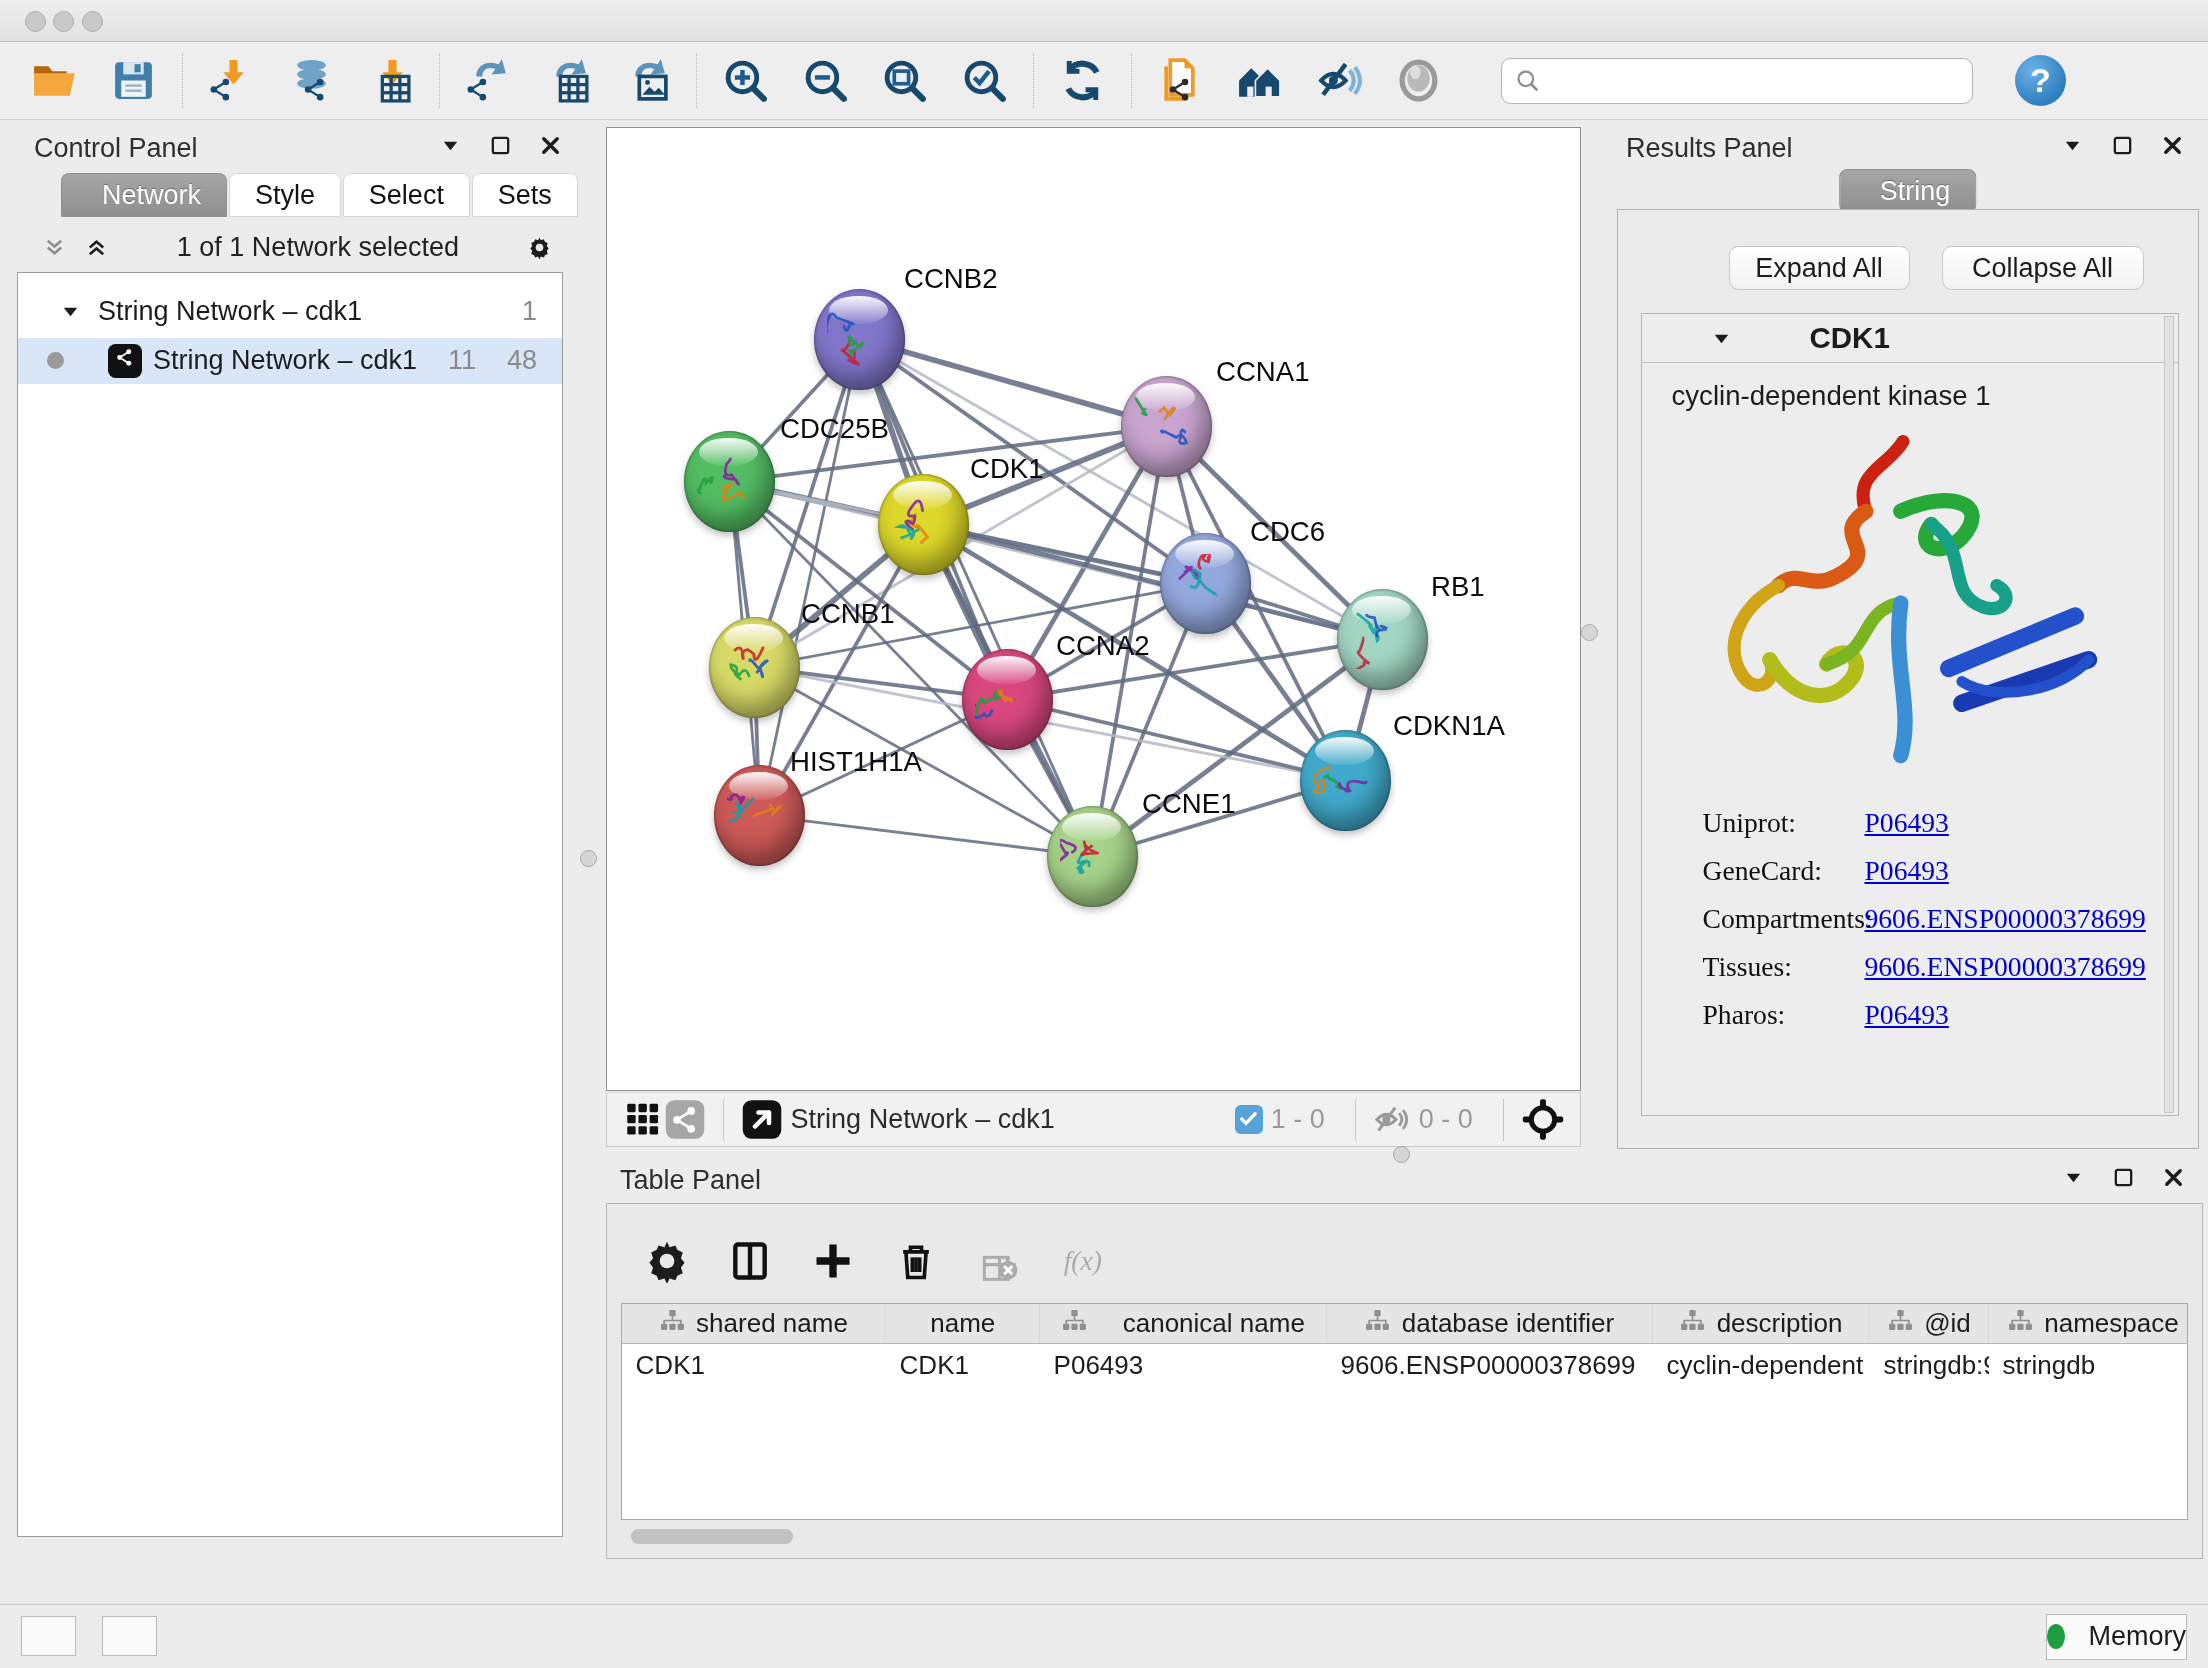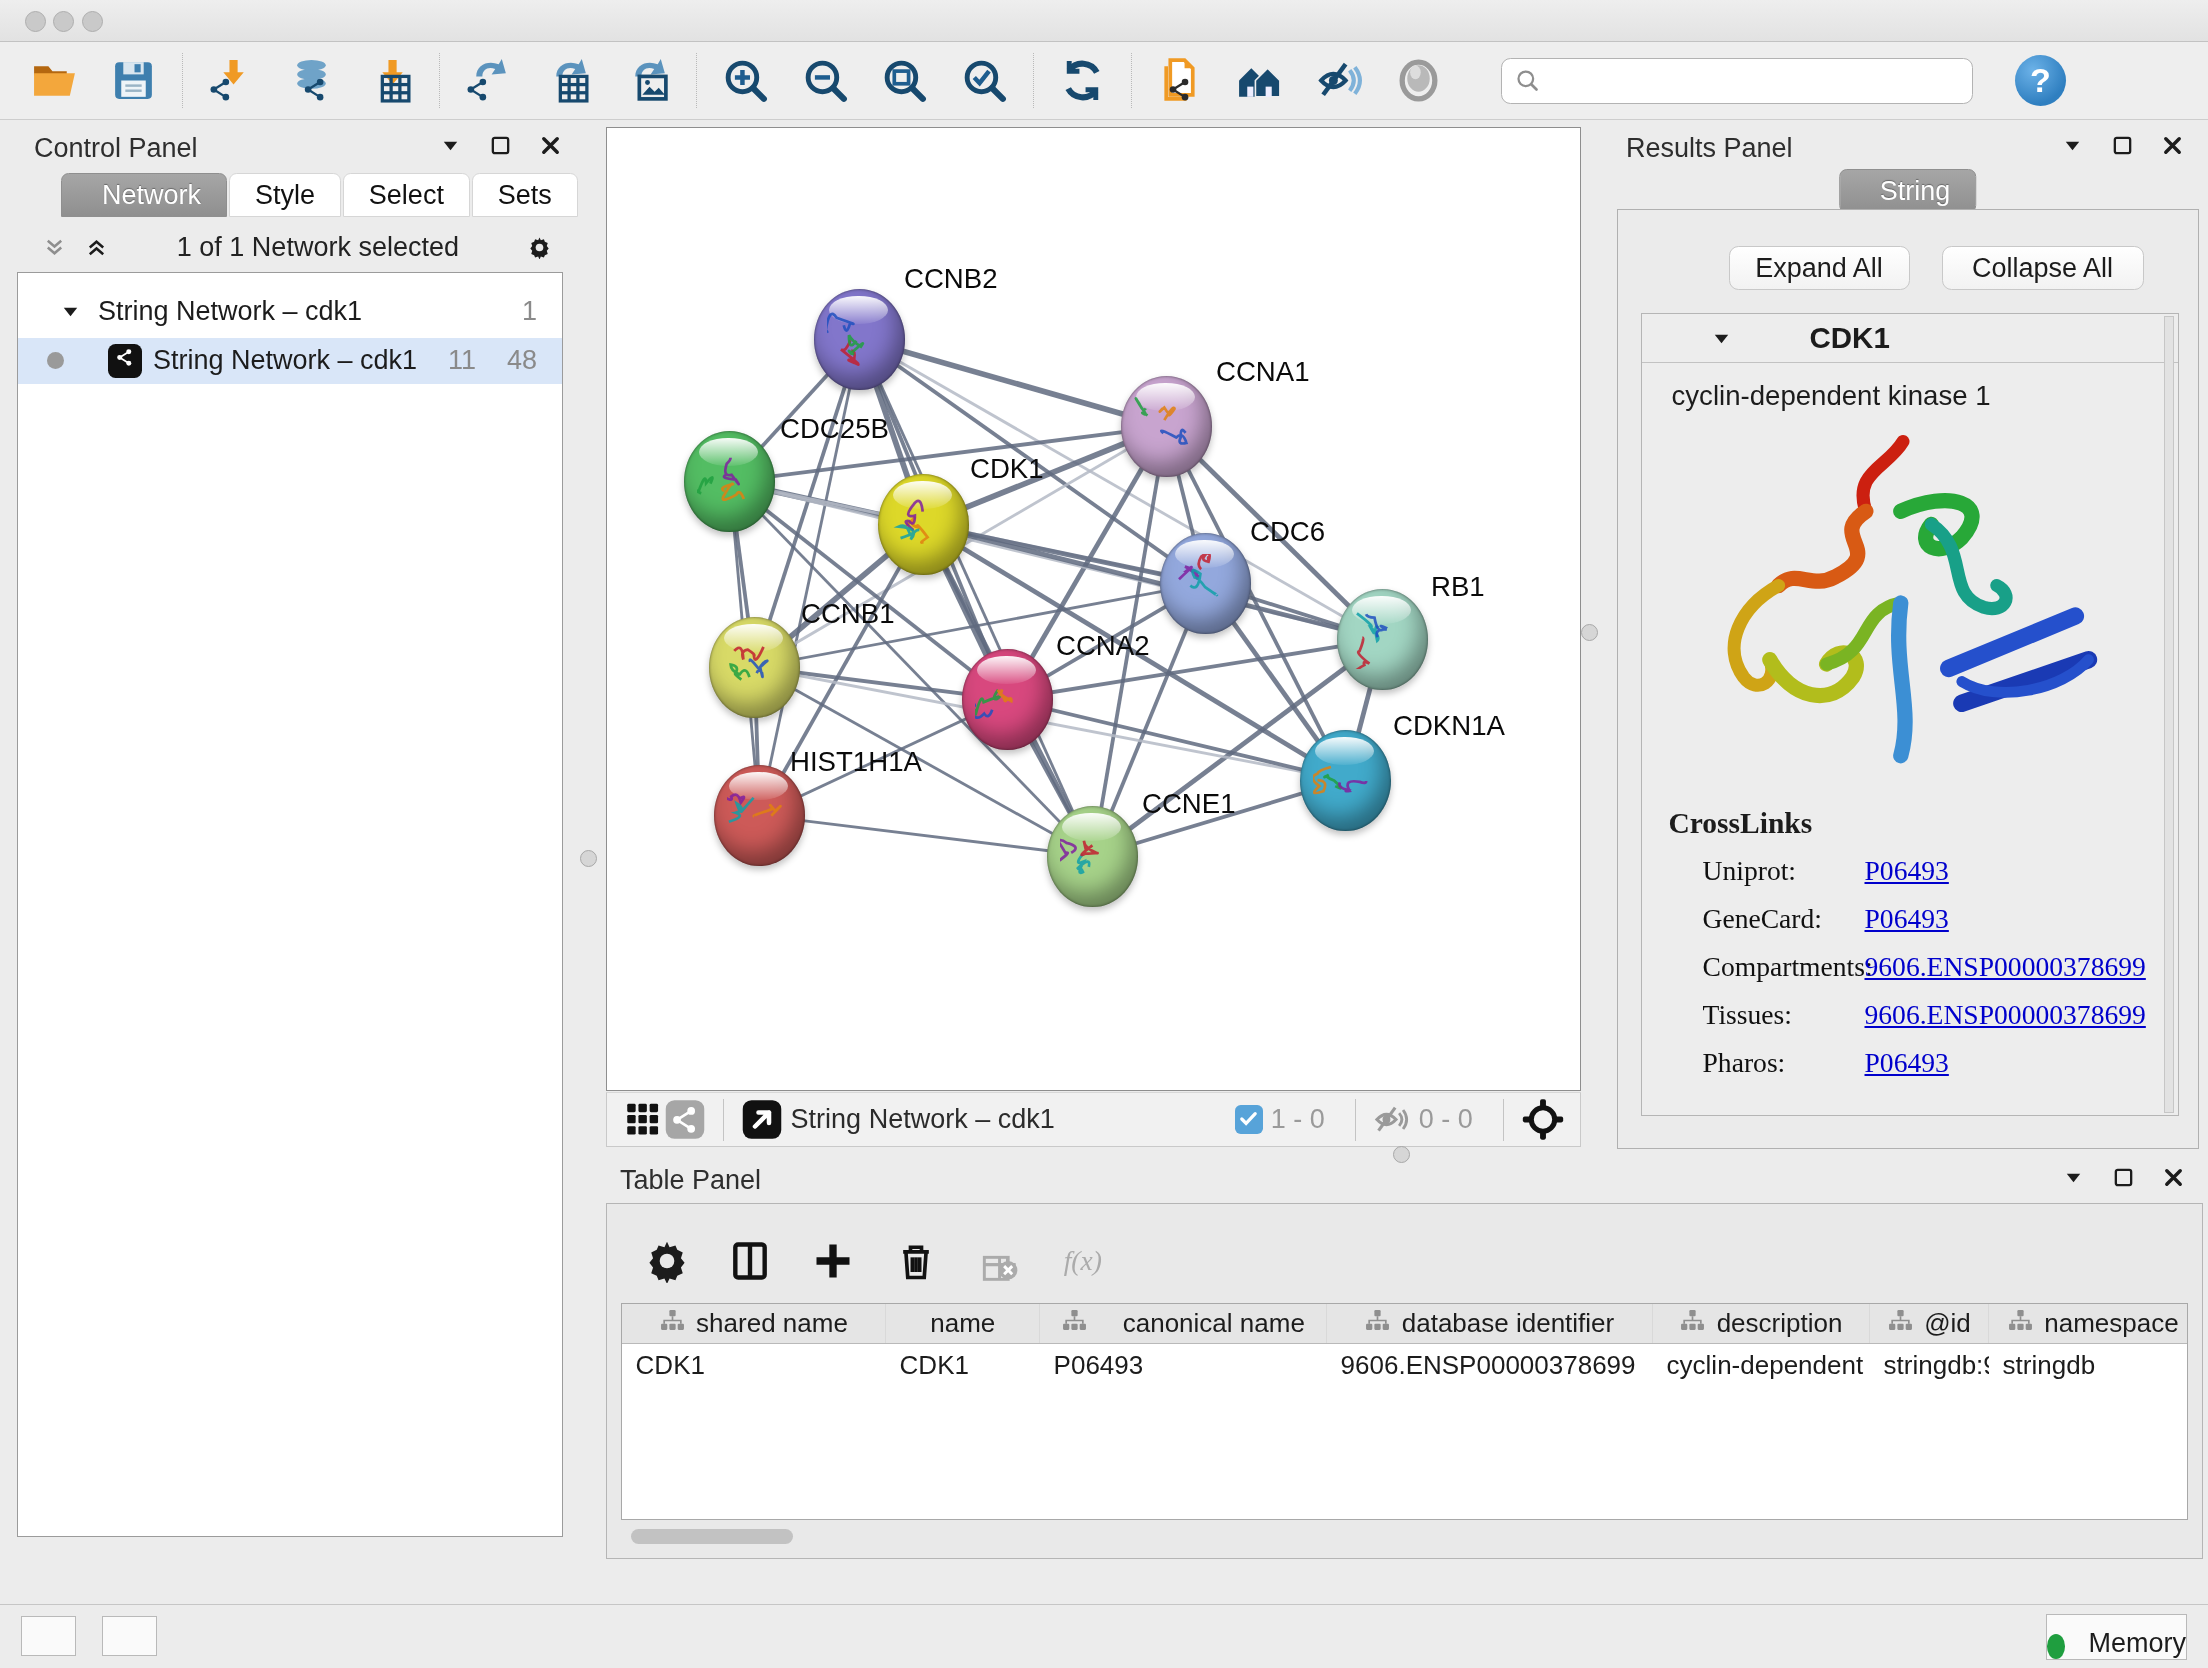--- a/index.html
+++ b/index.html
@@ -132,21 +132,21 @@
     border-radius:7.6px; background:#c2c2c2; }
   #tp-tabs { position:absolute; left:536px; top:402px; display:flex; gap:1.9px; }
   #tp-tabs .tabbtn { border-radius:7.6px; }
 
   
   #statusbar { position:absolute; left:0; top:1604px; width:2208px; height:65px;
     background:#ececec; border-top:1px solid #c6c6c6; }
   .sb-btn { position:absolute; top:11.4px; width:55px; height:40px; background:#fafafa;
     border:1.9px solid #b9b9b9; display:flex; align-items:center; justify-content:center; }
   #memory-button { position:absolute; right:21px; top:8.6px; width:141px; height:46px;
-    background:#fafafa; border:1.9px solid #b9b9b9; display:flex; align-items:flex-end;
+    background:#fafafa; border:1.9px solid #b9b9b9; display:flex; align-items:center;
     justify-content:center; gap:23px; font-size:27px; }
   #memory-dot { width:25px; height:25px; border-radius:50%; background:#1f9e3f; }
 </style>
 </head>
 <body>
 
 <div id="window">
 
   <div id="titlebar">
     <span class="traffic" style="left:25px"></span>
@@ -678,21 +678,20 @@
             <path d="M62 110 C 84 104, 76 86, 96 82" stroke="#7ab423" stroke-width="6"></path>
             <path d="M96 40 C 118 30, 138 36, 124 52 C 114 62, 102 56, 110 46" stroke="#28a838" stroke-width="7"></path>
             <path d="M110 46 C 128 58, 116 78, 134 84 C 144 87, 148 78, 140 74" stroke="#18a088" stroke-width="6"></path>
             <path d="M96 82 C 92 112, 102 130, 96 152" stroke="#3c8fd4" stroke-width="7"></path>
             <path d="M118 112 L 176 88" stroke="#2550cc" stroke-width="8"></path>
             <path d="M124 128 L 182 108" stroke="#1a3ab4" stroke-width="8"></path>
             <path d="M182 108 C 170 122, 140 128, 124 118" stroke="#2550cc" stroke-width="5"></path>
           </g>
         </svg>
         <div id="crosslinks">
-          <h3>CrossLinks</h3>
           <div id="cl-rows">
               <div class="cl-row">
                 <span class="cl-label">Uniprot:</span>
                 <a class="cl-link" href="#">P06493</a>
               </div>
               <div class="cl-row">
                 <span class="cl-label">GeneCard:</span>
                 <a class="cl-link" href="#">P06493</a>
               </div>
               <div class="cl-row">

